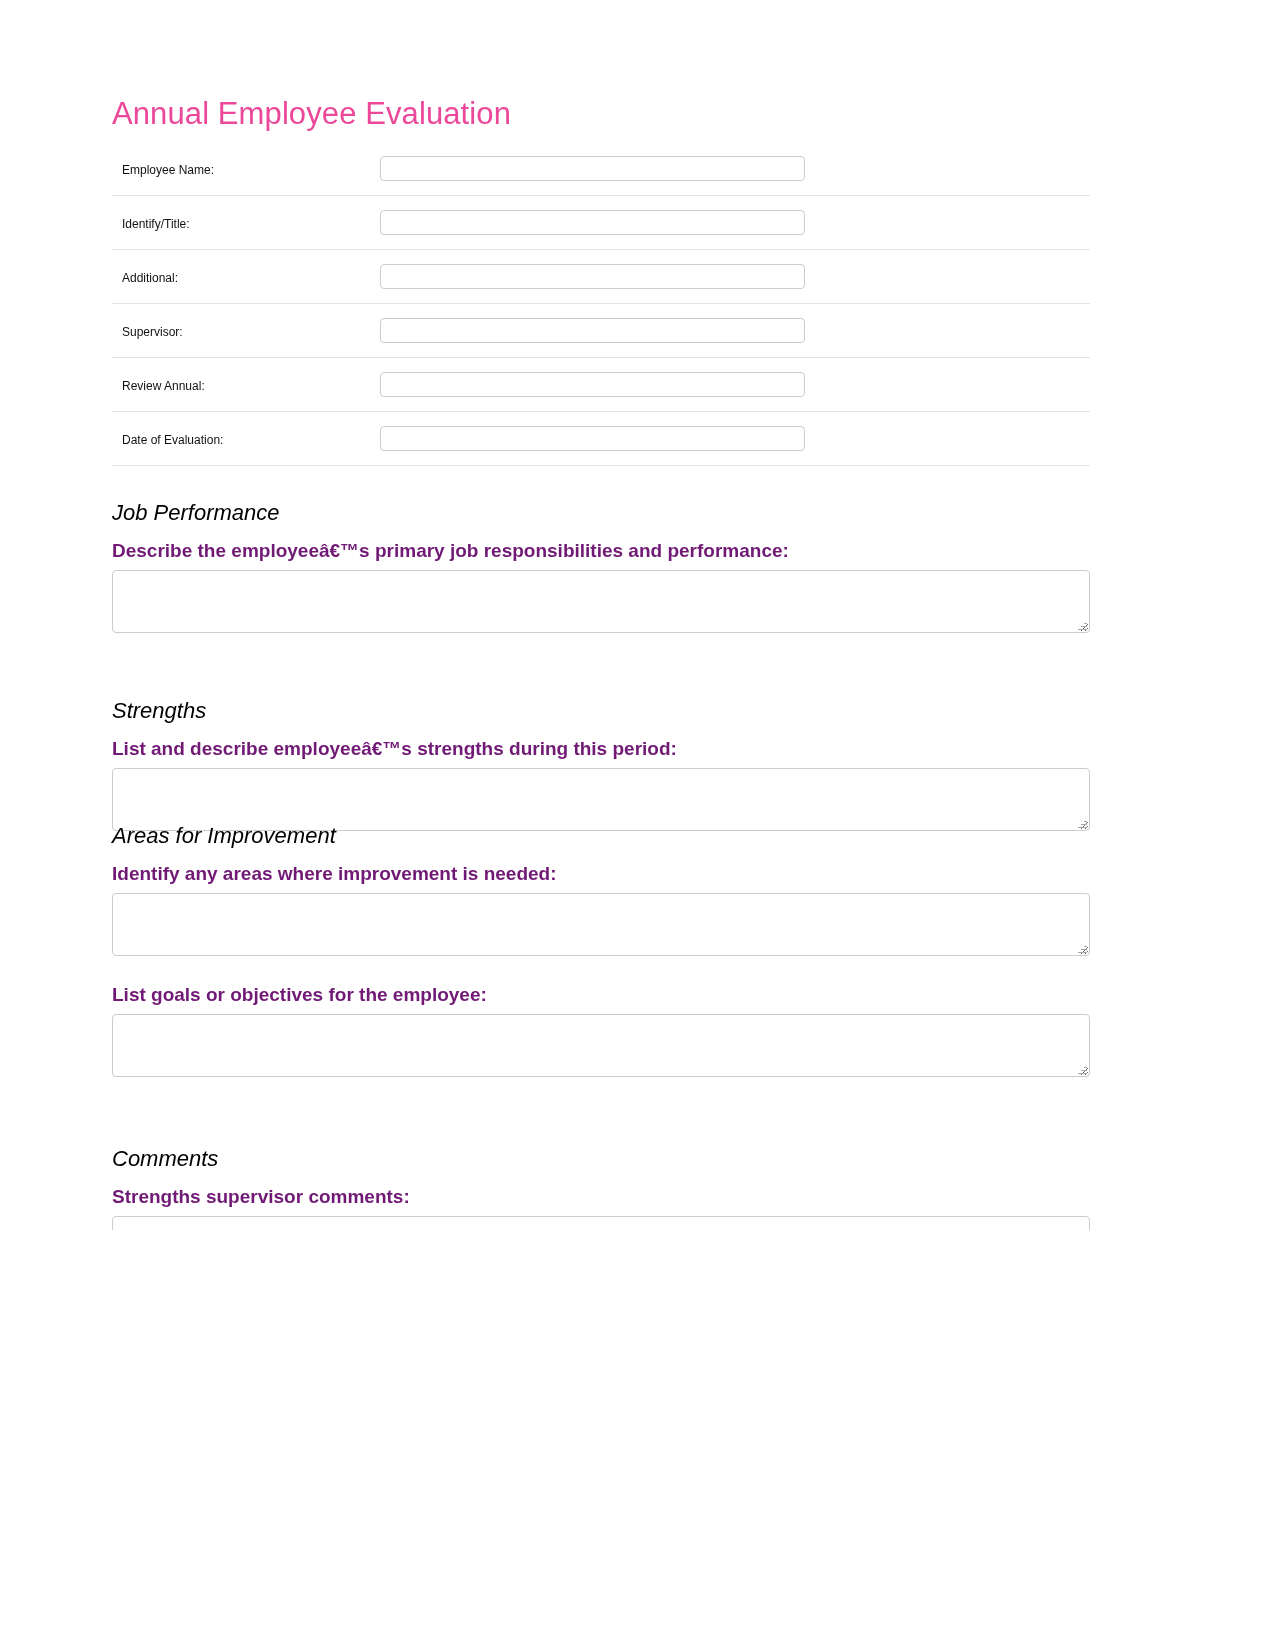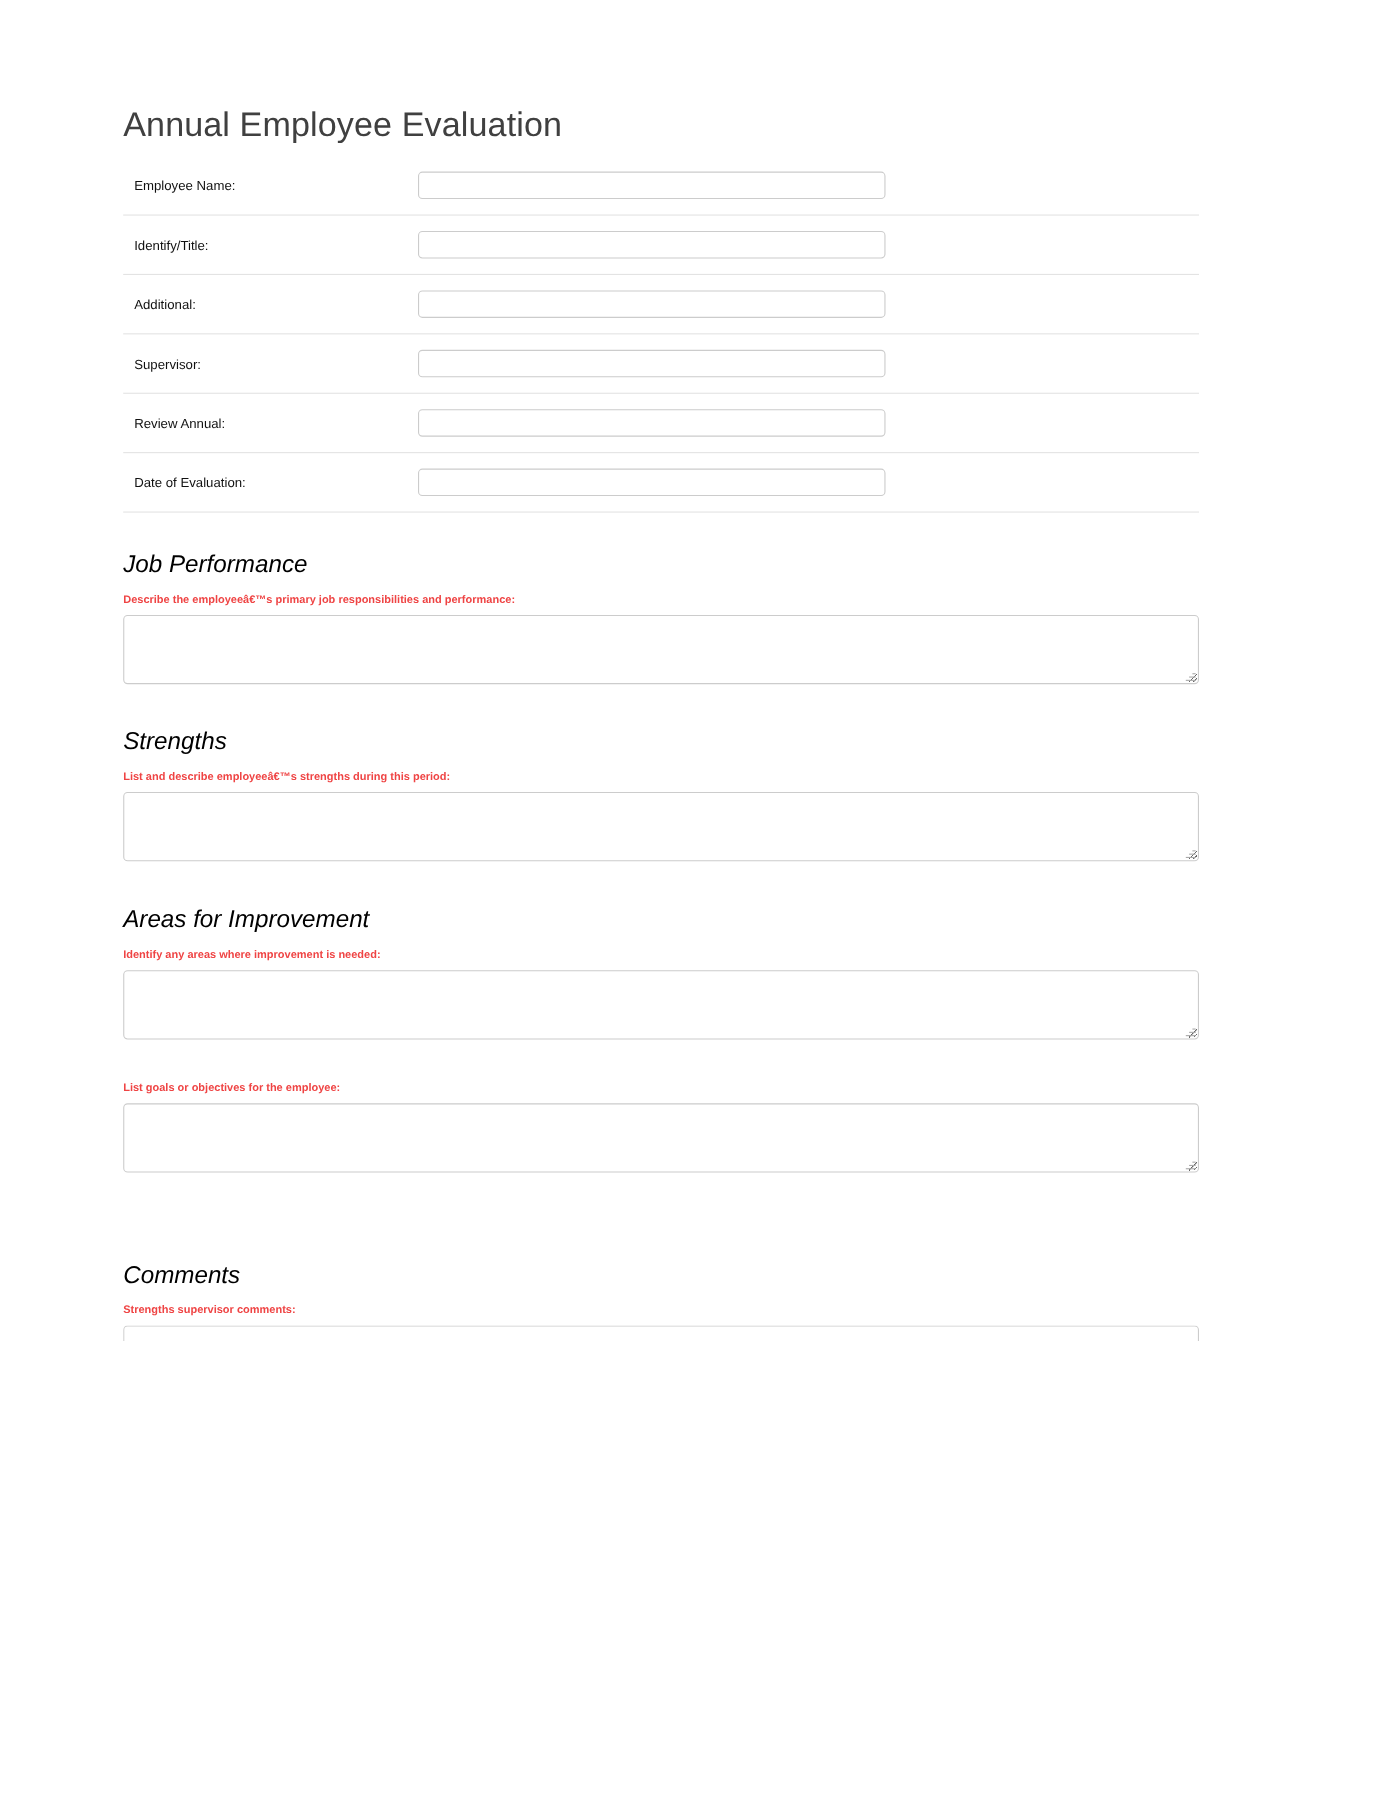--- a/index.html
+++ b/index.html
@@ -30,21 +30,21 @@
     left: 112px;
     top: 0;
     width: 978px;
   }
 
   
   .doc-title {
     font-size: 31px;
     font-weight: normal;
     letter-spacing: 0.1px;
-    color: #404040;
+    color: #ec4899;
     margin: 0;
     padding: 0;
     position: absolute;
     left: 0;
     top: 96px;
     white-space: nowrap;
   }
 
   
   .info-table {
@@ -99,23 +99,23 @@
   .section-heading {
     font-size: 22px;
     font-weight: normal;
     color: #000;
     margin: 0 0 14px 0;
     padding: 0;
     white-space: nowrap;
     font-style: italic;
   }
   .field-label {
-    font-size: 10px;
+    font-size: 19px;
     font-weight: bold;
-    color: #ef4444;
+    color: #701a75;
     margin: 0 0 8px 0;
     white-space: nowrap;
   }
   .textarea-box {
     display: block;
     width: 978px;
     height: 63px;
     box-sizing: border-box;
     border: 1px solid #cccccc;
     border-radius: 4px;
@@ -224,21 +224,21 @@
       <div class="textarea-wrap">
         <textarea class="textarea-box" placeholder="" style=""></textarea>
         <span class="resize-grip">
           <span class="l1"></span>
             <span class="l2"></span>
             <span class="l3"></span>
         </span>
       </div>
     </div>
 
-    <div class="section" style="top:661px;">
+    <div class="section" style="top:698px;">
       <h2 class="section-heading">Strengths</h2>
       <div class="field-label">List and describe employeeâ€™s strengths during this period:</div>
       <div class="textarea-wrap">
         <textarea class="textarea-box" placeholder="" style=""></textarea>
         <span class="resize-grip">
           <span class="l1"></span>
             <span class="l2"></span>
             <span class="l3"></span>
         </span>
       </div>

